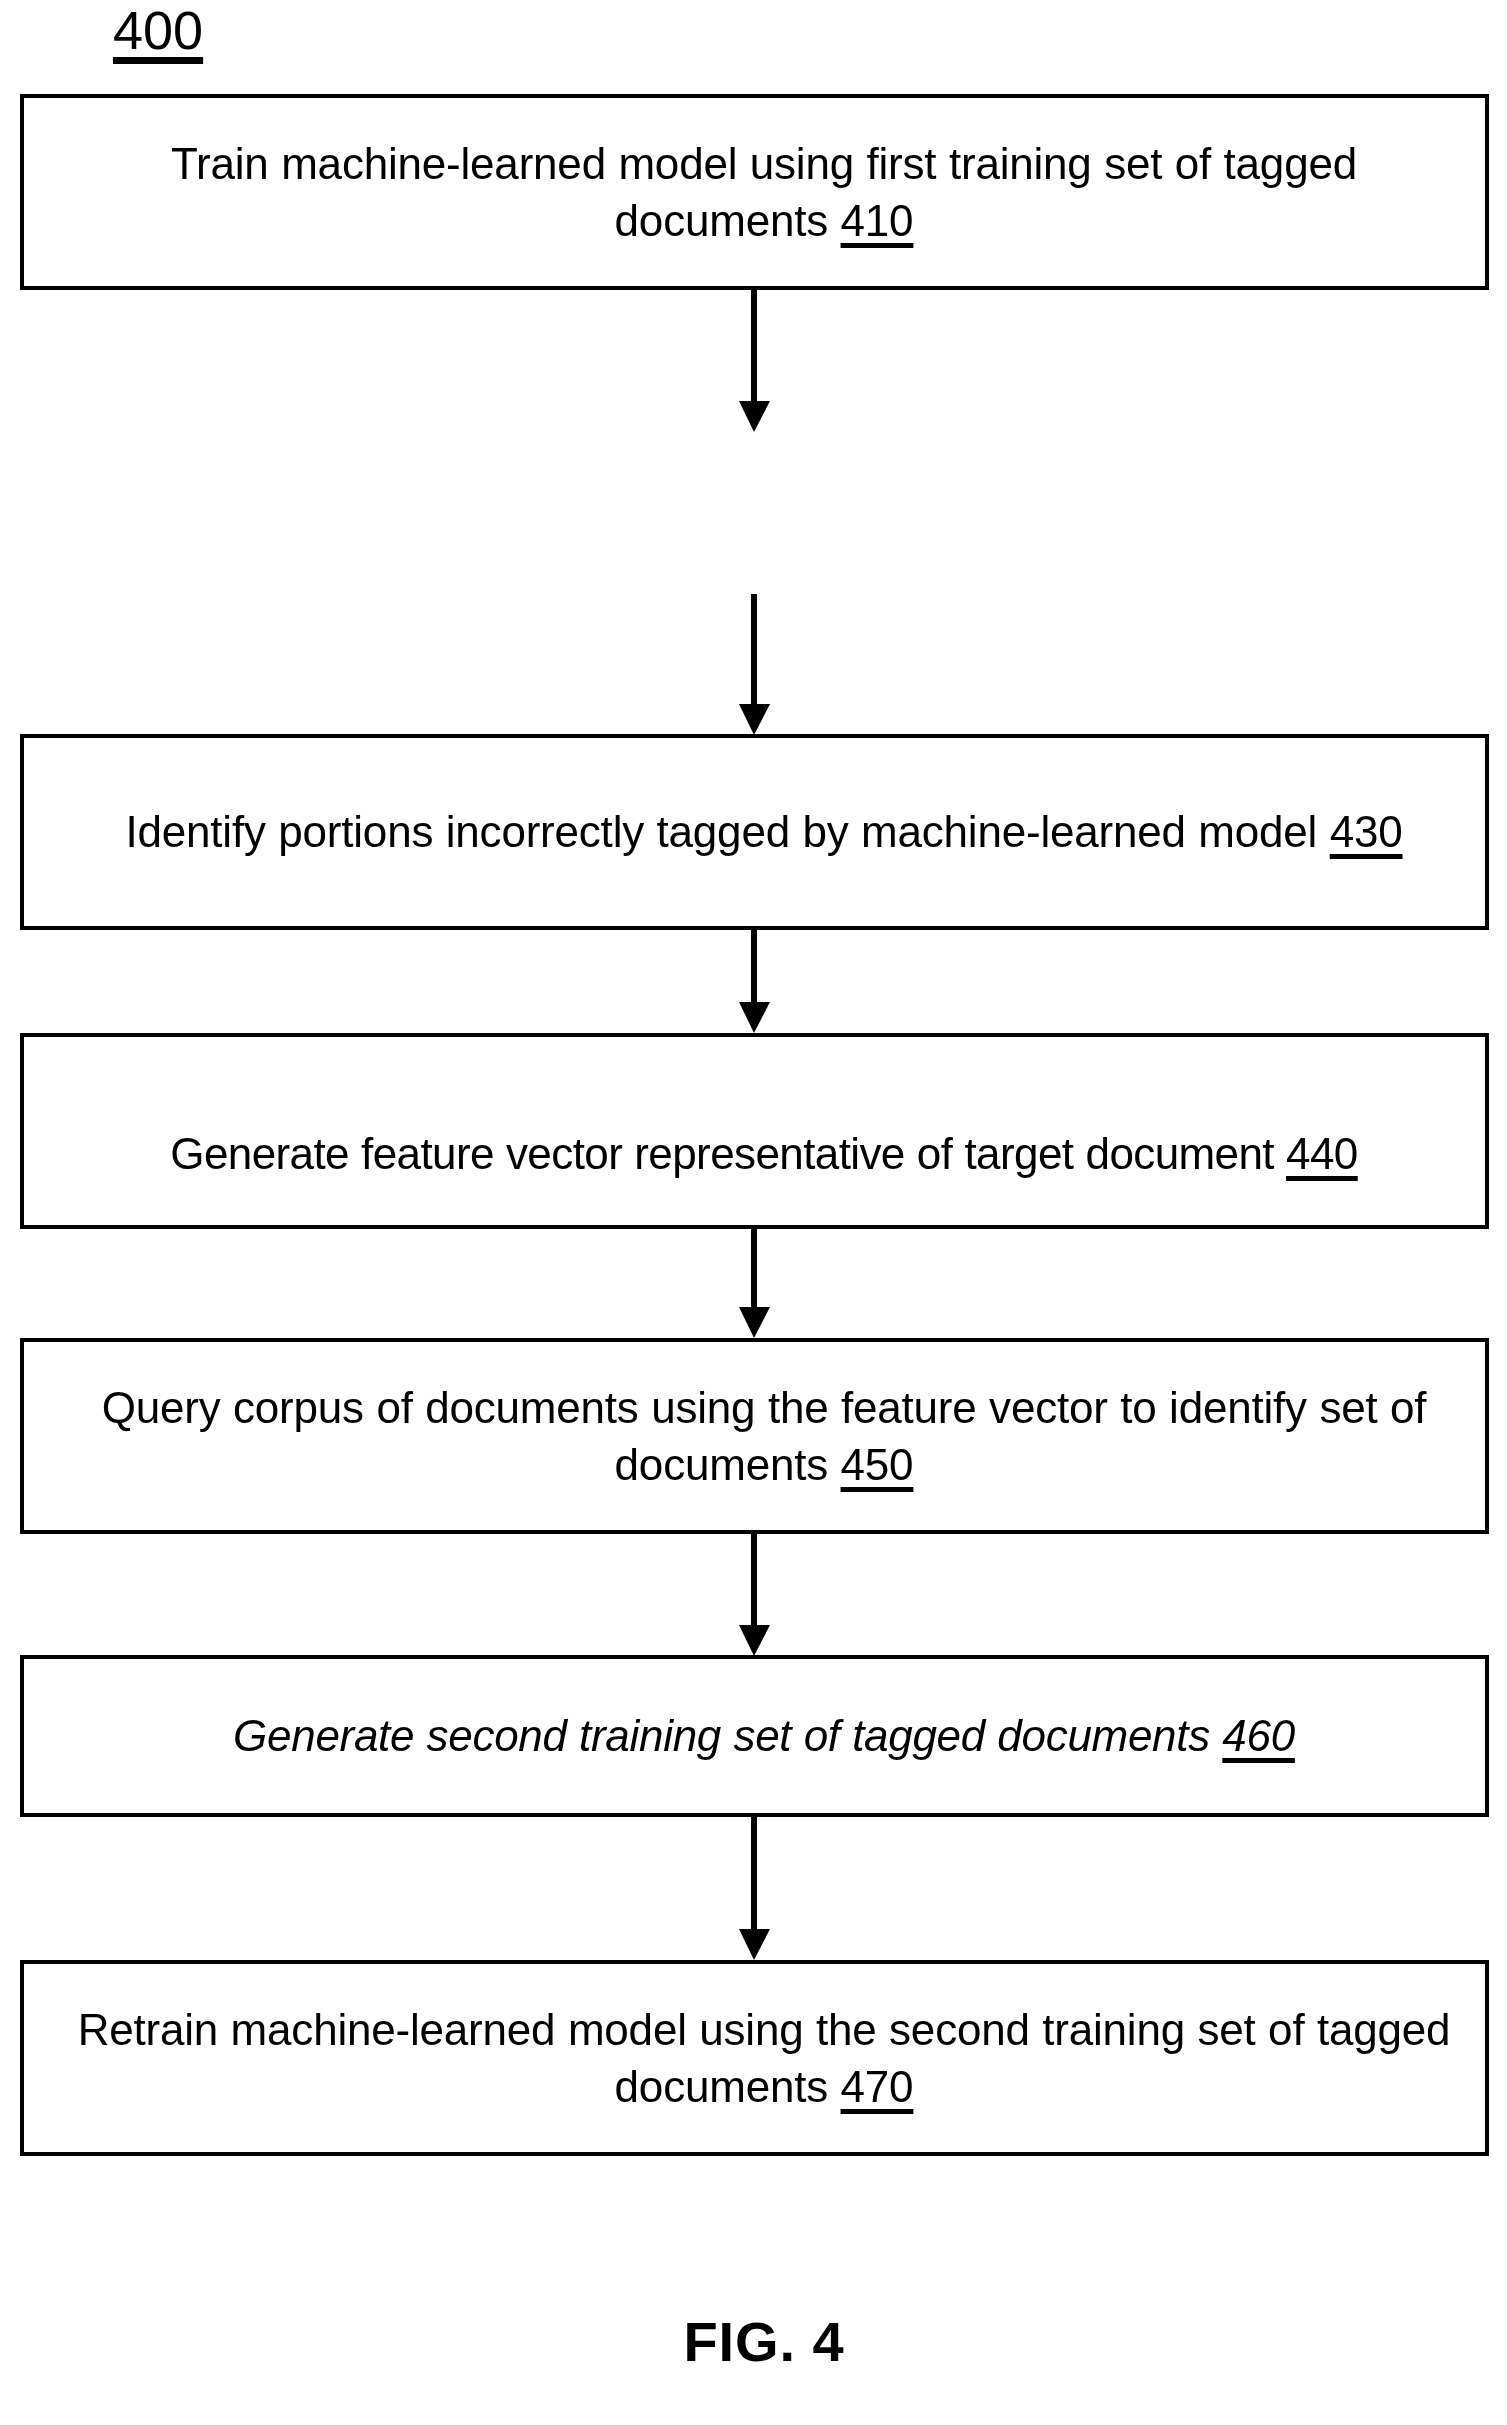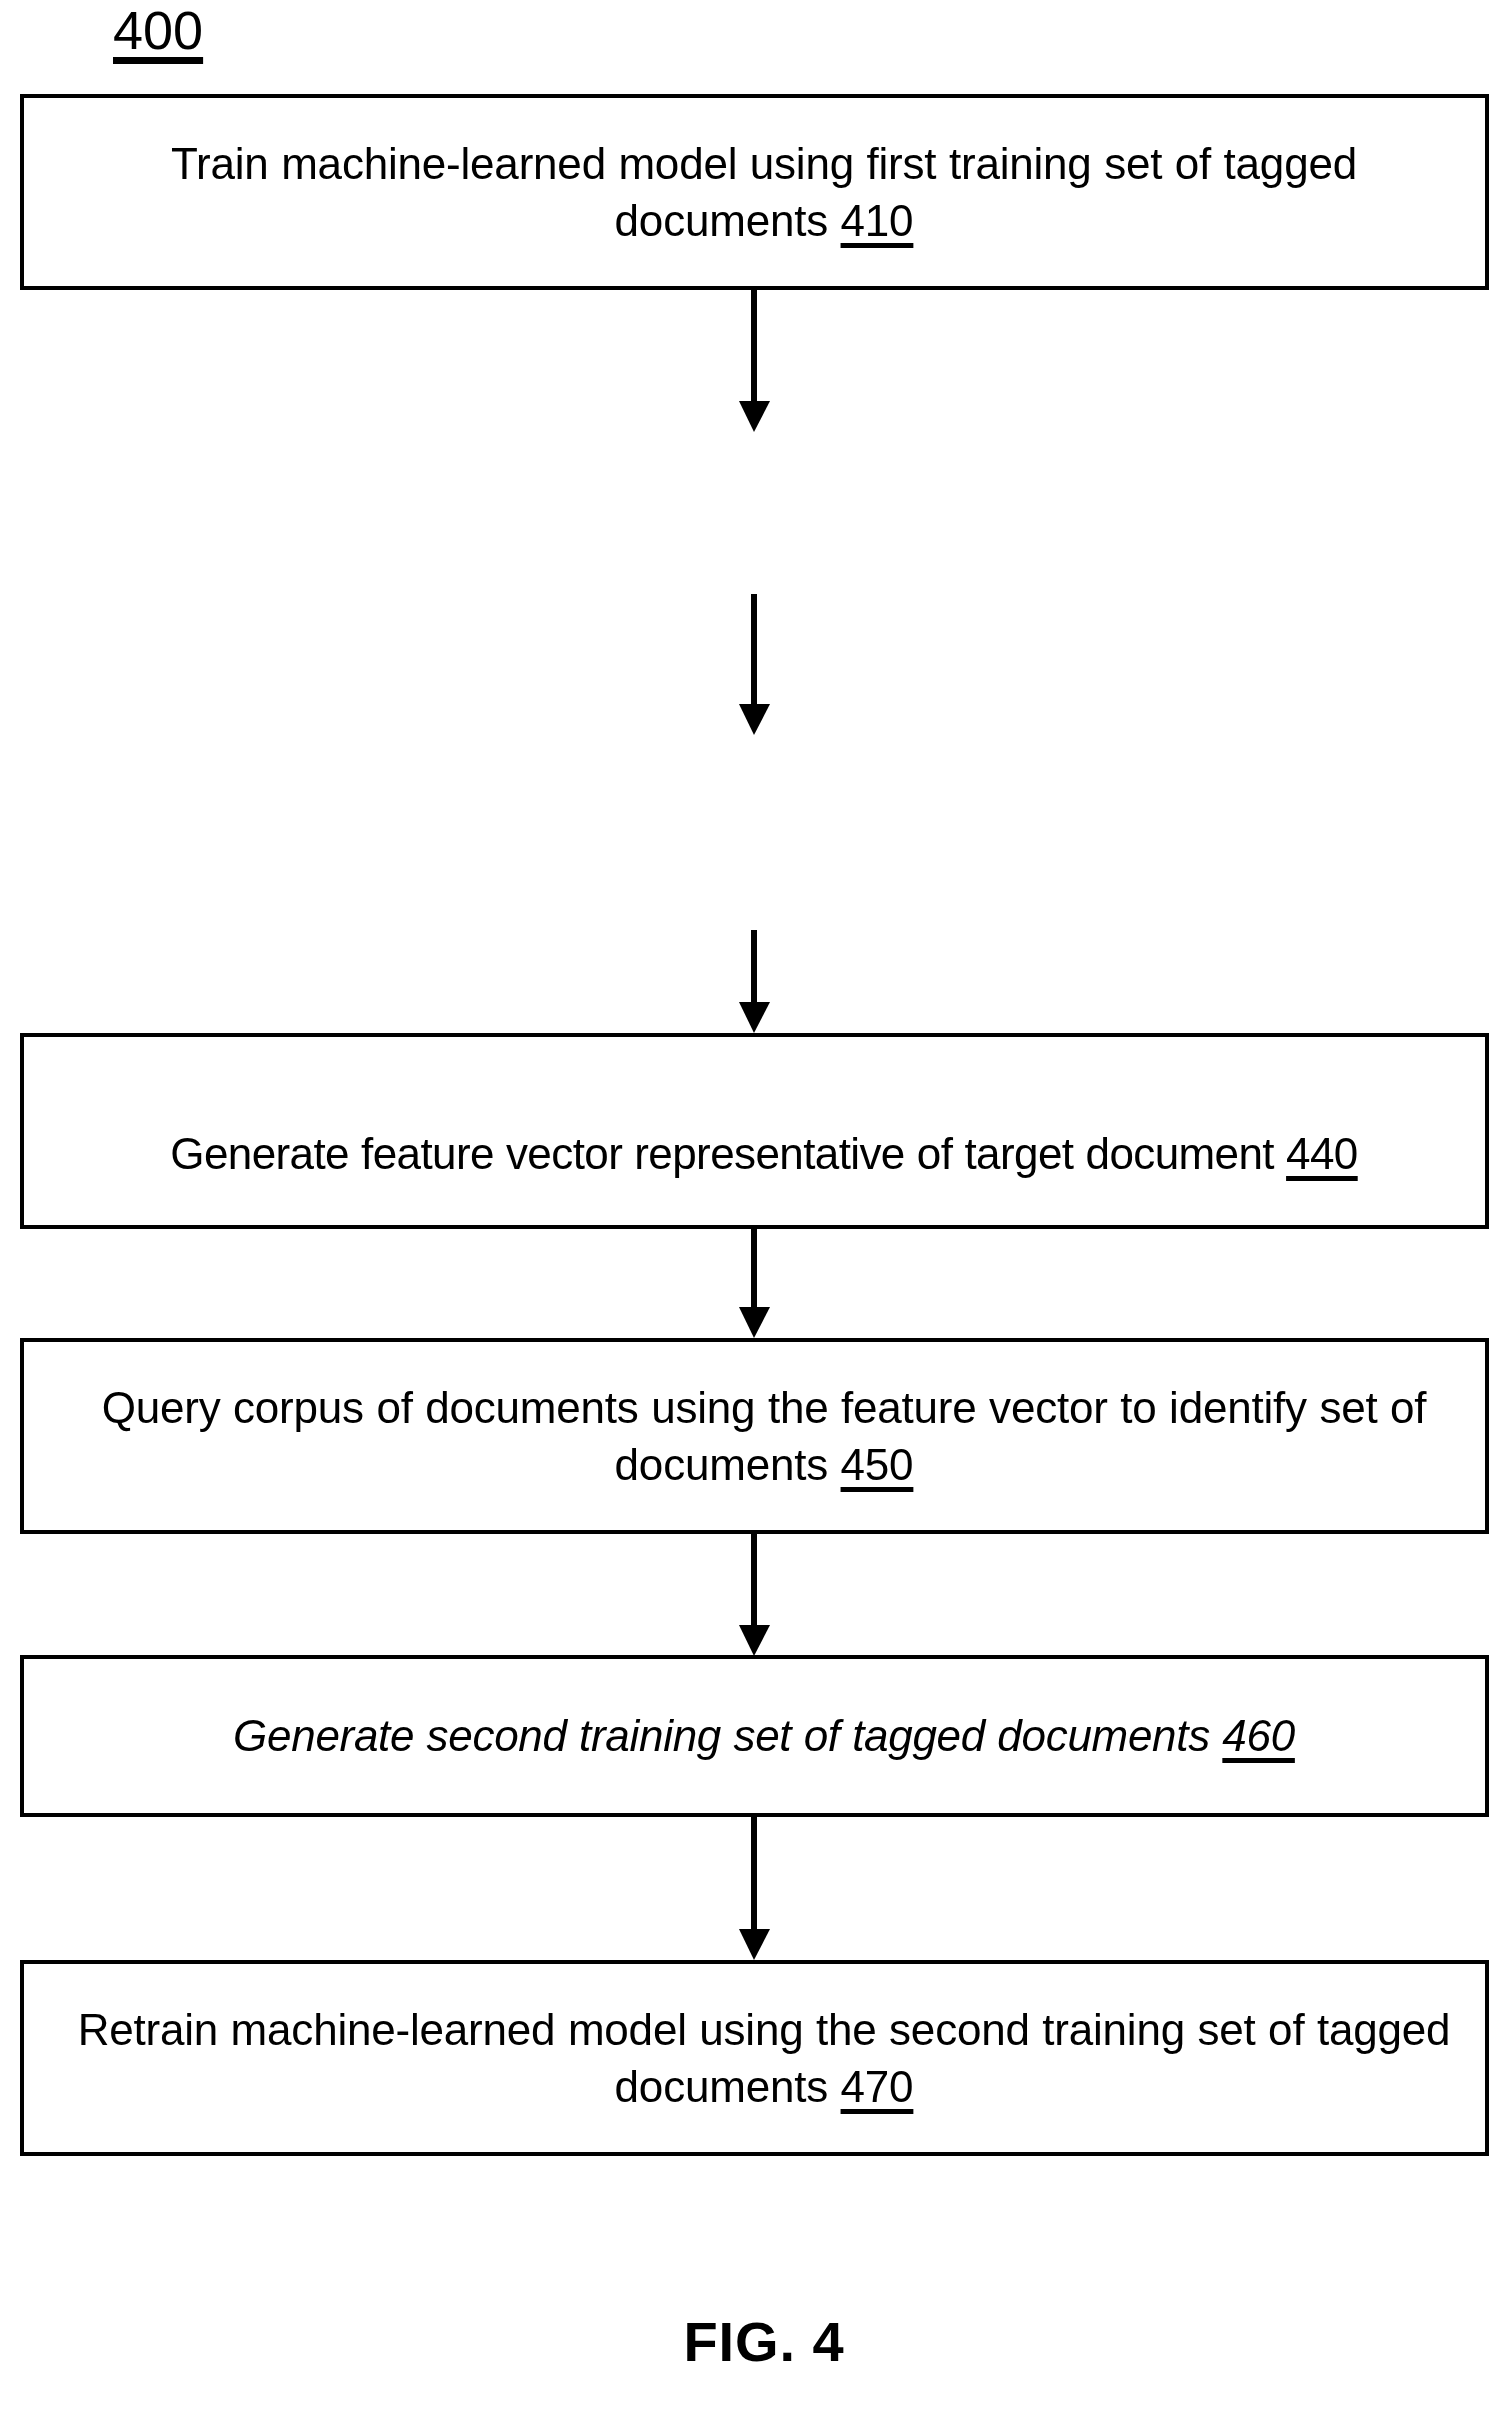--- a/index.html
+++ b/index.html
@@ -154,20 +154,23 @@
     <div class="stem"></div>
     <div class="head"></div>
   </div>
 
 
   <div class="connector conn-2">
     <div class="stem"></div>
     <div class="head"></div>
   </div>
 
+  <div class="flow-box box-3">
+    <span class="box-text"><span>Identify portions incorrectly tagged by machine-learned model </span><span class="ref">430</span></span>
+  </div>
 
   <div class="connector conn-3">
     <div class="stem"></div>
     <div class="head"></div>
   </div>
 
   <div class="flow-box box-4">
     <span class="box-text"><span>Generate feature vector representative of target document </span><span class="ref">440</span></span>
   </div>
 

